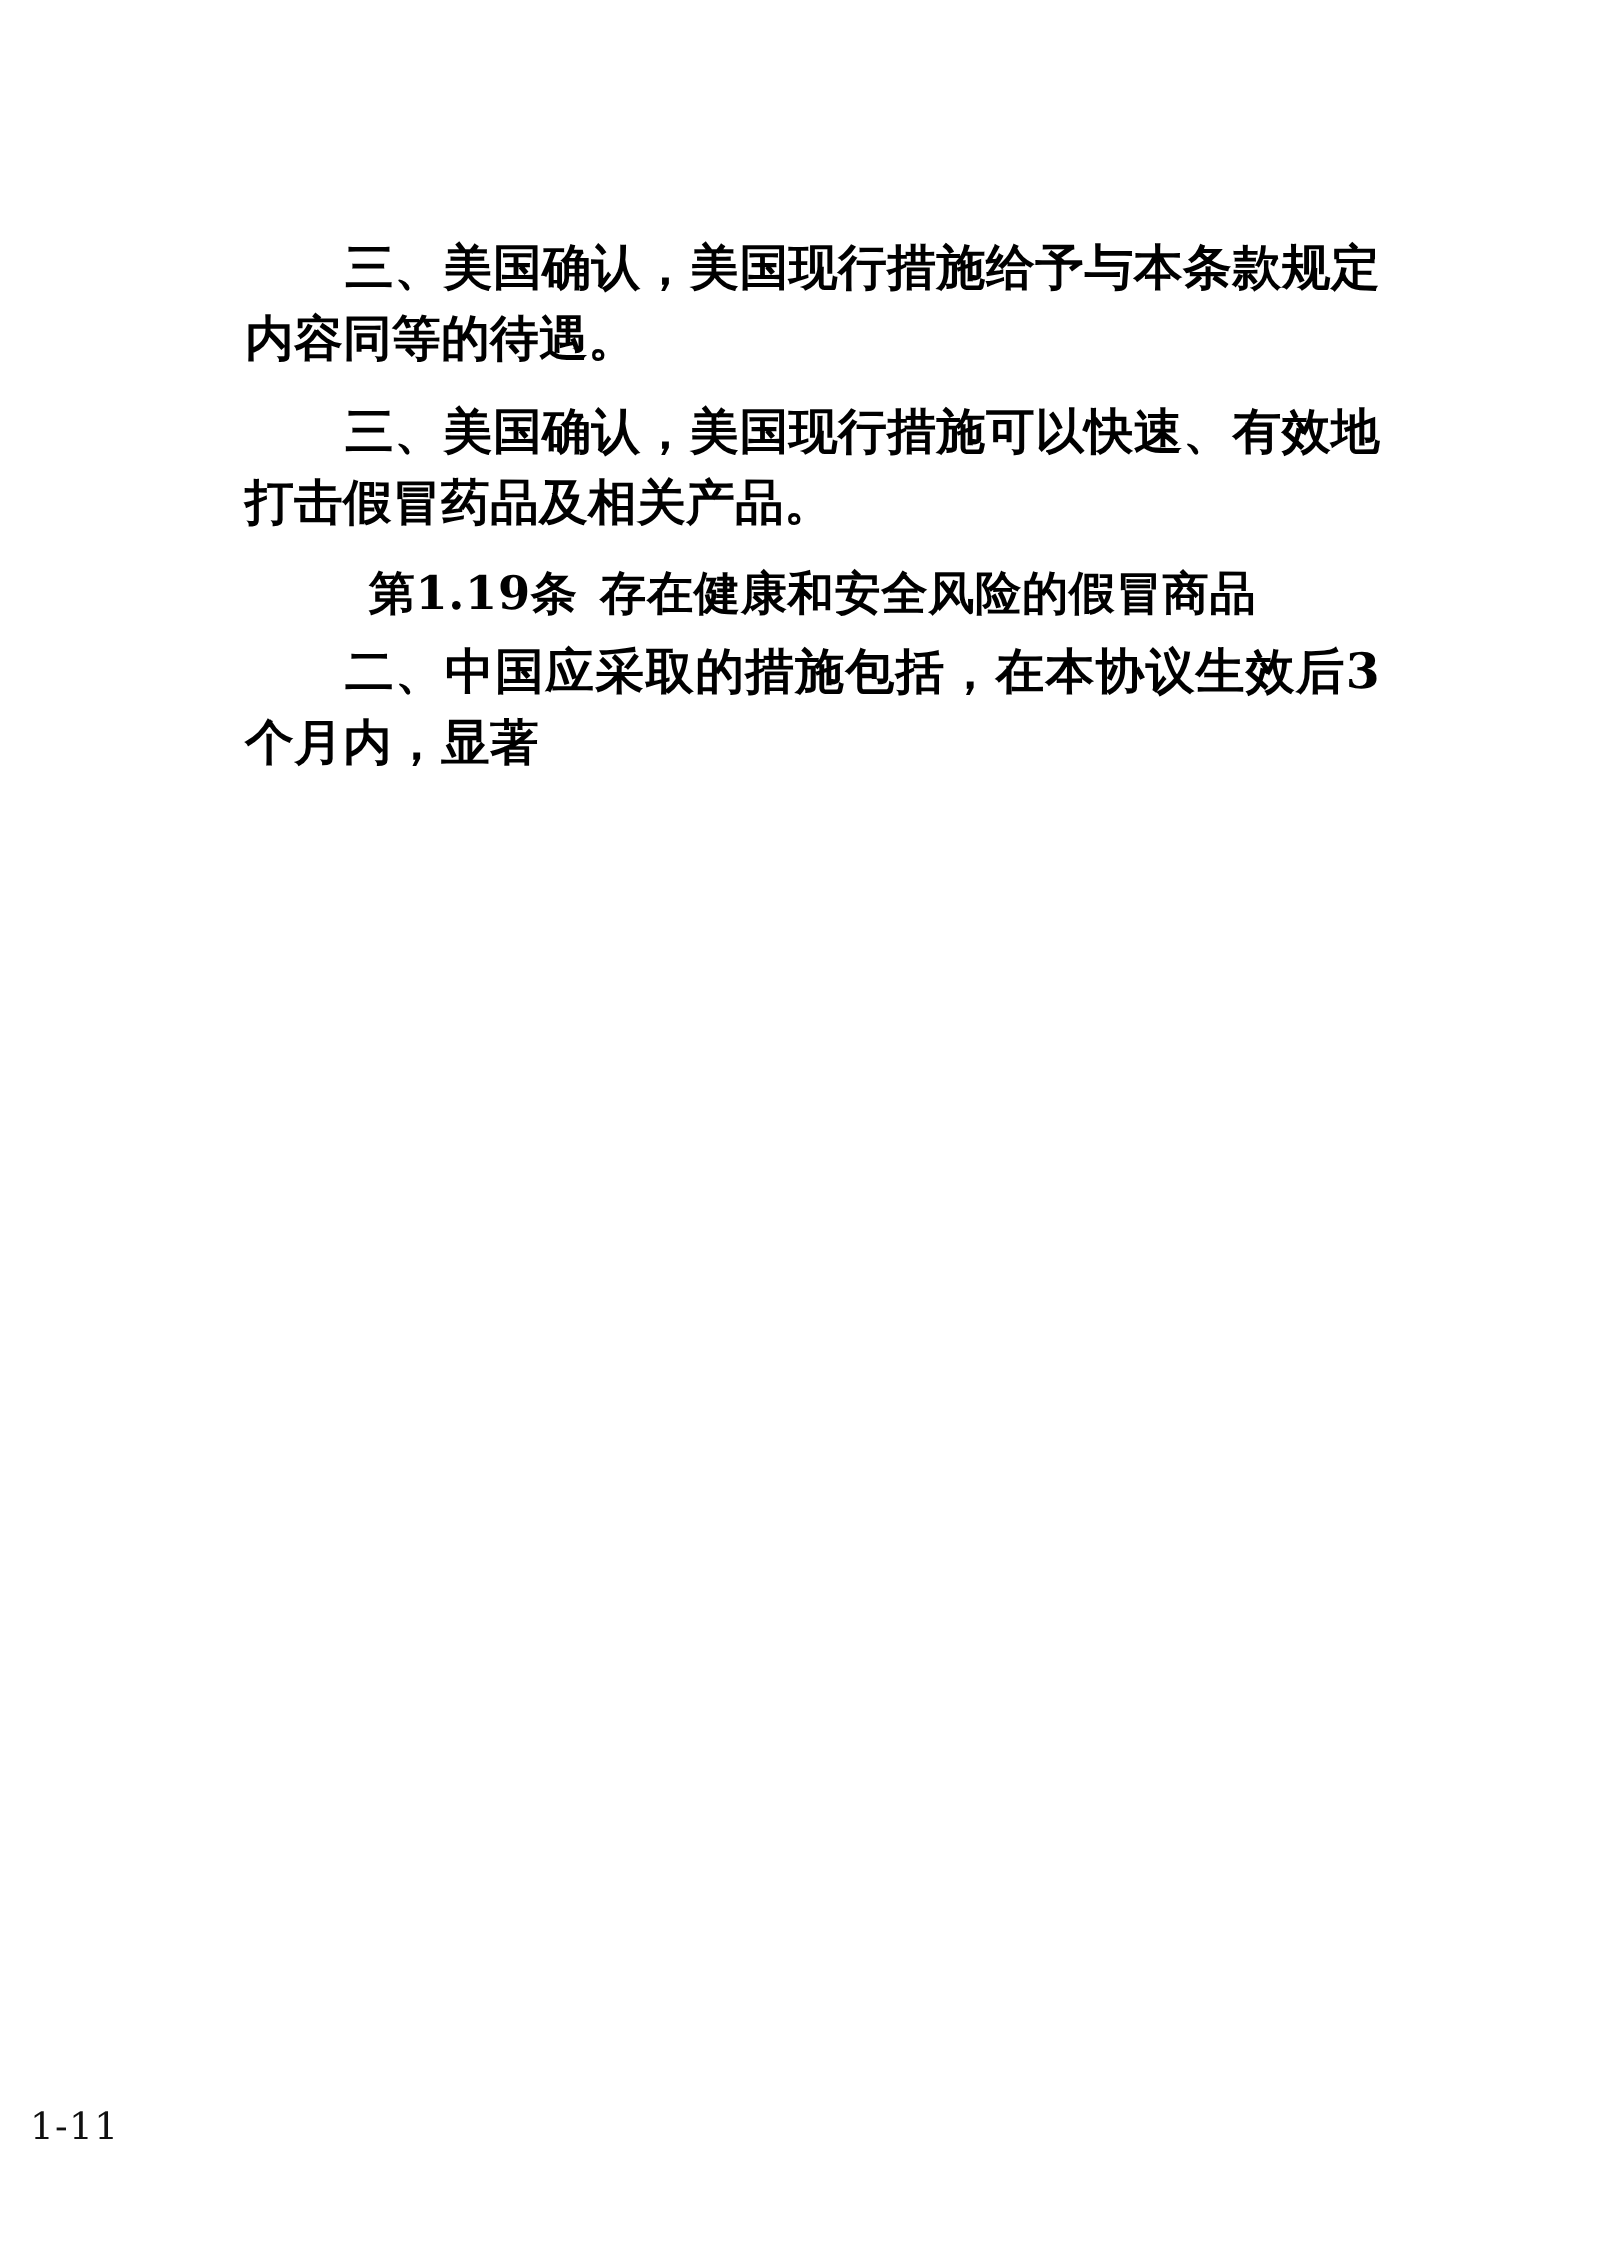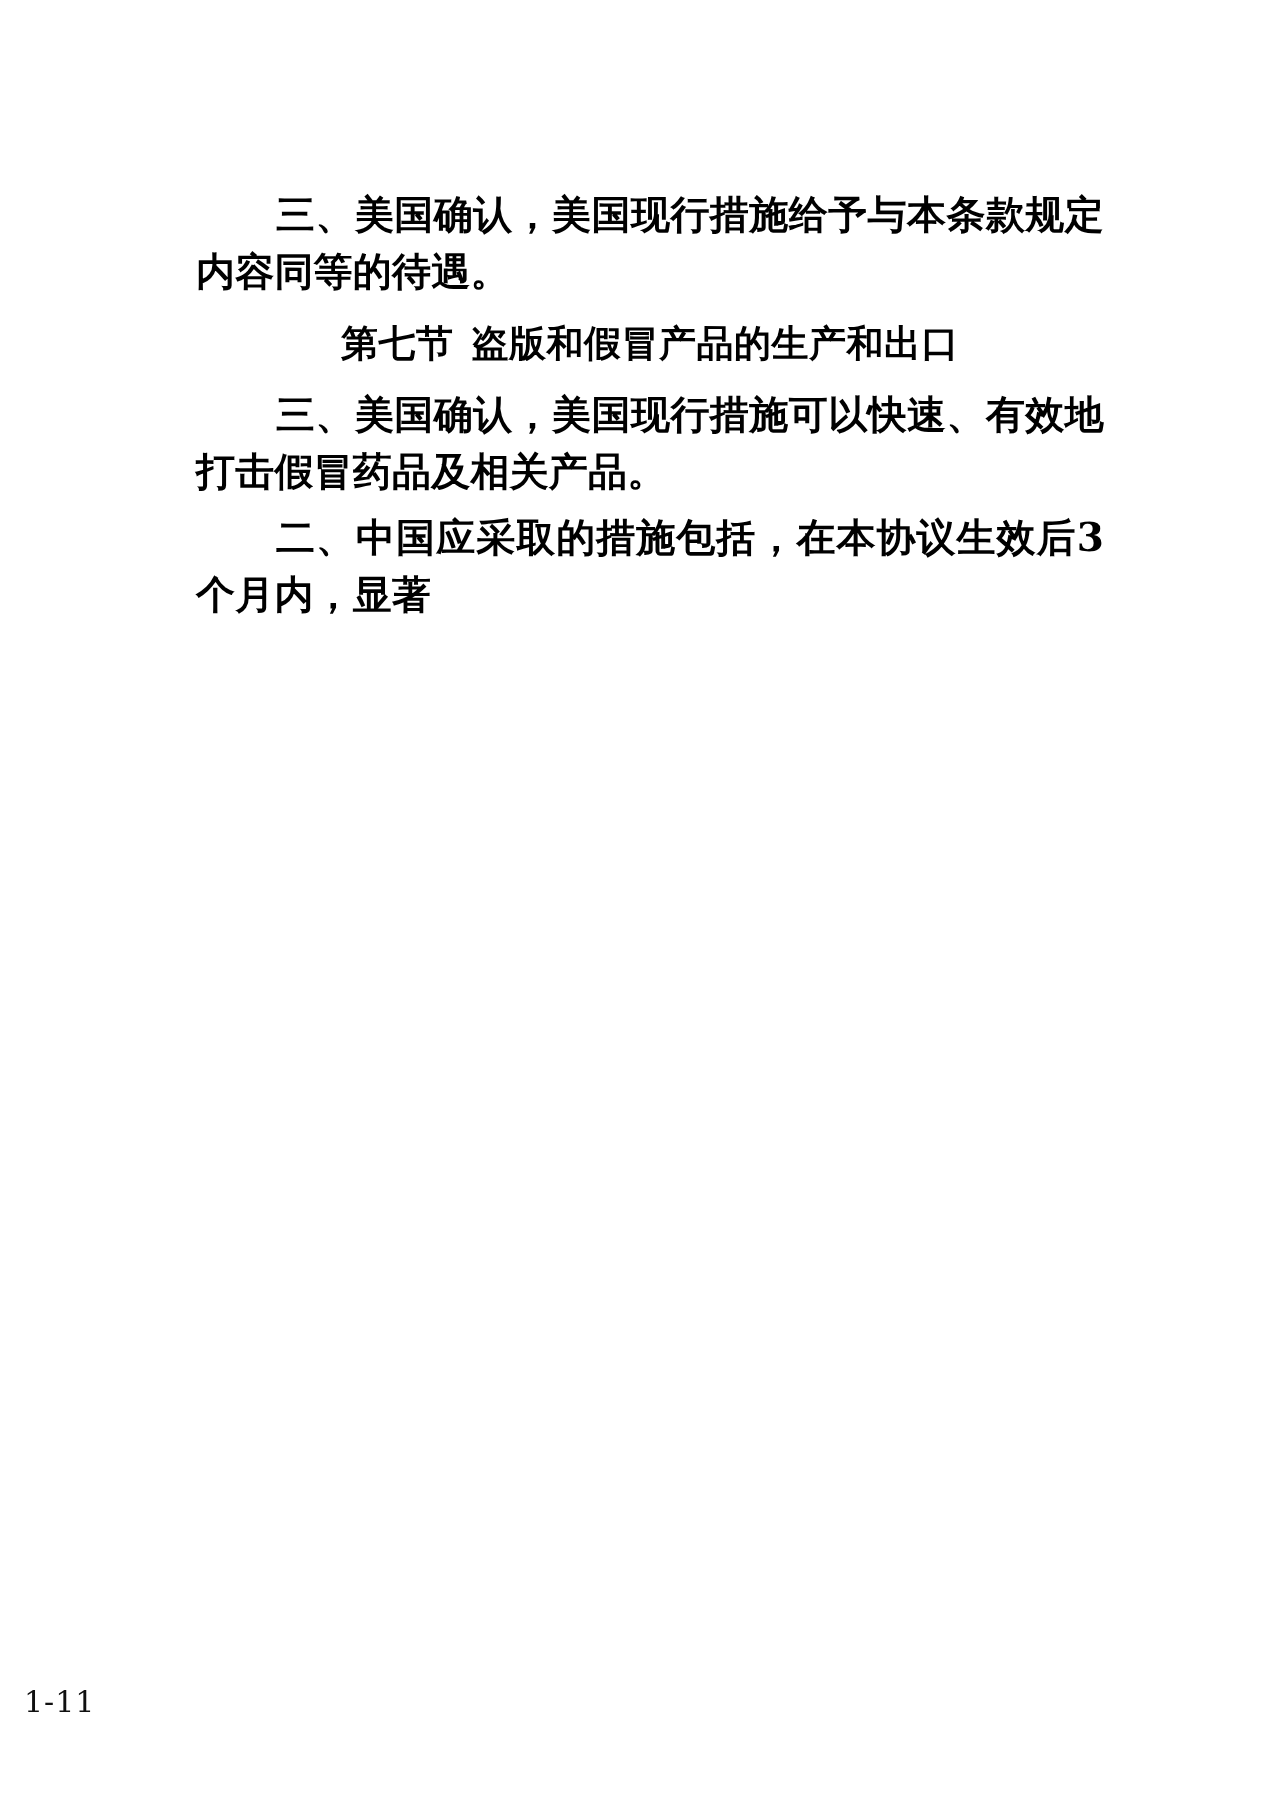--- a/index.html
+++ b/index.html
@@ -86,32 +86,32 @@
 <body>
 
 <div id="page">
 
   <div id="content">
 
     <p class="para">三、美国确认，美国现行措施给予与本条款规定内容同等的待遇。</p>
 
     <div class="spacer-sm"></div>
 
-    <h2 class="heading"><span class="num">第七节</span><span class="gap"></span><span>盗版和假冒产品的生产和出口</span></h2>
 
 
     <div class="spacer-sm"></div>
 
 
 
 
     <p class="para">三、美国确认，美国现行措施可以快速、有效地打击假冒药品及相关产品。</p>
 
     <div class="spacer-sm"></div>
 
+    <h3 class="heading"><span class="num">第1.19条</span><span class="gap"></span><span>存在健康和安全风险的假冒商品</span></h3>
 
 
     <p class="para tight">二、中国应采取的措施包括，在本协议生效后<span class="num-inline">3</span>个月内，显著</p>
 
   </div>
 
   <div id="footer">1-11</div>
 
 </div>
 

